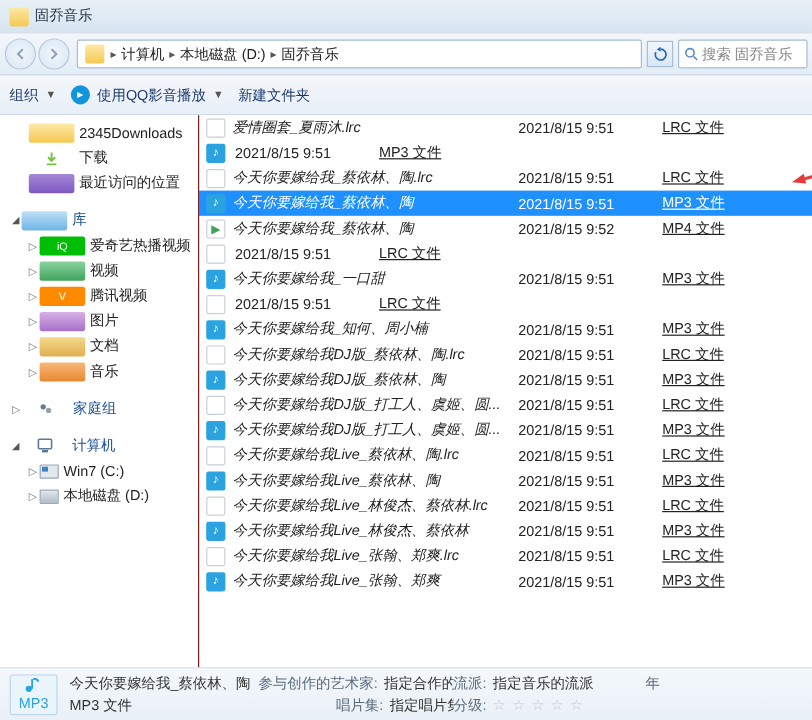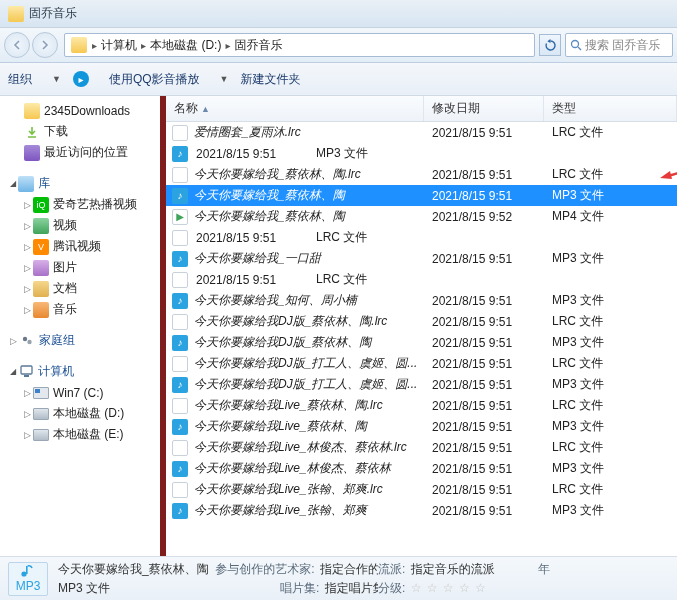--- a/index.html
+++ b/index.html
@@ -14,34 +14,34 @@
   .nav-btn { width: 26px; height: 26px; border-radius: 50%; background: radial-gradient(#f1f6fb,#d9e6f3); border: 1px solid #b7c8da; display: flex; align-items: center; justify-content: center; color: #8aa0b8; font-size: 14px; cursor: default; }
   .address { flex: 1; height: 24px; border: 1px solid #a5bcd4; background: #fff; display: flex; align-items: center; padding: 0 2px; border-radius: 2px; }
   .address .folder-icon-sm { width: 16px; height: 16px; margin: 0 4px; }
   .address .crumb { padding: 0 3px; color: #222; }
   .address .sep { color: #555; padding: 0 1px; font-size: 10px; }
   .refresh { width: 22px; height: 22px; margin: 0 4px; border: 1px solid #a5bcd4; background: linear-gradient(#eef5fc,#d9e7f5); display: flex; align-items: center; justify-content: center; color: #2a66a8; }
   .search { width: 108px; height: 24px; border: 1px solid #a5bcd4; background: #fff; display: flex; align-items: center; padding: 0 4px; color: #888; border-radius: 2px; }
   .search svg { margin-right: 3px; }
 
   .toolbar { height: 33px; background: linear-gradient(#f4f7fb,#e8eff7); border-bottom: 1px solid #cfd9e6; display: flex; align-items: center; padding: 0 8px; gap: 12px; color: #1b3a6b; }
-  .toolbar .item { display: flex; align-items: center; gap: 20px; cursor: default; }
+  .toolbar .item { display: flex; align-items: center; gap: 6px; cursor: default; }
   .toolbar .dd { font-size: 9px; color: #555; }
   .qq-icon { width: 16px; height: 16px; border-radius: 50%; background: #1296db; display: flex; align-items: center; justify-content: center; color: #fff; font-size: 10px; }
 
   .main { display: flex; height: 460px; }
-  .sidebar { width: 166px; border-right: 6px solid #7f1d1d; padding: 4px 0 4px 6px; overflow: hidden; background: #fff; }
+  .sidebar { width: 166px; border-right: 1px solid #7f1d1d; padding: 4px 0 4px 6px; overflow: hidden; background: #fff; }
   .tree-item { display: flex; align-items: center; height: 21px; padding-left: 4px; color: #222; cursor: default; white-space: nowrap; }
   .tree-item.indent1 { padding-left: 18px; }
   .tree-item.expander::before { content: "▷"; font-size: 9px; color: #777; margin-right: 2px; }
   .tree-item.expanded::before { content: "◢"; font-size: 8px; color: #555; margin-right: 2px; }
   .tree-item.noexp { padding-left: 18px; }
   .tree-group-label { color: #1b4f93; }
   .tree-spacer { height: 10px; }
-  .ico { width: 16px; height: 16px; margin-right: 4px; display: inline-flex; align-items: center; justify-content: center; flex-shrink:0;}
+  .ico { width: 38px; height: 16px; margin-right: 4px; display: inline-flex; align-items: center; justify-content: center; flex-shrink:0;}
   .ico-folder { background: linear-gradient(#fde9a8,#f5c851); border-radius: 2px; }
   .ico-download{color:#76c043;}
   .ico-desktop { background: linear-gradient(#7fb5e8,#3c82c8); border-radius: 2px; }
   .ico-recent { background: linear-gradient(#a58ad8,#7d56c0); border-radius: 2px; }
   .ico-lib { background: linear-gradient(#bfe0f7,#6fb5e6); border-radius: 2px; }
   .ico-video { background: linear-gradient(#8bd3a0,#3fa35a); border-radius: 2px; }
   .ico-pic { background: linear-gradient(#d8b0e8,#a870c8); border-radius: 2px; }
   .ico-doc { background: linear-gradient(#f5d78b,#e0b050); border-radius: 2px; }
   .ico-music { background: linear-gradient(#f8b878,#e88830); border-radius: 2px; }
   .ico-home { color: #6a7a8a; }
@@ -62,21 +62,21 @@
 
   .filelist { overflow-y: auto; flex: 1; position:relative; }
   .row { height: 21px; display: flex; align-items: center; color: #222; padding-left: 6px; cursor: default; }
   .row.selected { background: #1e90ff; color: #fff; }
   .row .ficon { width: 16px; height: 16px; margin-right: 6px; display: inline-flex; align-items: center; justify-content: center; font-size: 10px; border-radius: 2px; flex-shrink:0;}
   .ficon.lrc { background: #fff; border: 1px solid #c8d0da; color: #8aa0b8; }
   .ficon.mp3 { background: #2aa3e0; color: #fff; }
   .ficon.mp4 { background: #fff; border: 1px solid #c8d0da; color: #3fa35a; }
   .row .fname { width: 236px; white-space: nowrap; overflow: hidden; text-overflow: ellipsis; font-style: italic; }
   .row .fdate { width: 120px; padding-left:2px;}
-  .row .ftype { flex: 1; padding-left:2px;}
+  .row .ftype { flex: 1; padding-left:2px;text-decoration:underline;}
 
   .statusbar { height: 44px; border-top: 1px solid #d6dee8; background: linear-gradient(#f4f8fc,#e9f0f7); display: flex; align-items: center; padding: 0 8px; gap: 10px; color: #333; }
   .status-icon { width: 40px; height: 34px; background:#eaf4fb; border:1px solid #bcd5ea; display:flex; align-items:center; justify-content:center; flex-direction:column; color:#2aa3e0; font-size:9px; border-radius:2px;}
   .status-icon svg { margin-bottom:1px;}
   .status-text { flex:1; line-height: 16px; display:flex; flex-direction:column; gap:3px;}
   .status-line{display:flex;}
   .sb-name { width:320px; white-space:nowrap; overflow:hidden;}
   .sb-lbl { color:#5a6a7a; margin-right:2px;}
   .stars { color:#c8c8c8; letter-spacing:1px;}
 
@@ -214,39 +214,23 @@
         <span class="tree-group-label">计算机</span>
       </div>
     <div class="tree-item indent1 expander">
         <span class="ico ico-win"></span>
         <span>Win7 (C:)</span>
       </div>
     <div class="tree-item indent1 expander">
         <span class="ico ico-drive"></span>
         <span>本地磁盘 (D:)</span>
       </div>
-    <div class="tree-item indent1 expander">
-        <span class="ico ico-drive"></span>
-        <span>本地磁盘 (E:)</span>
-      </div>
   </div>
 
   <div class="filepane">
-    <div class="columns">
-      <div class="col name">
-          <span>名称</span>
-          <span class="sort-arrow">▲</span>
-        </div>
-      <div class="col date">
-          <span>修改日期</span>
-        </div>
-      <div class="col type">
-          <span>类型</span>
-        </div>
-    </div>
     <div class="filelist" id="filelist">
 
       <div class="arrow-overlay arrow1">
         <svg class="arrowsvg" width="52" height="18" viewBox="0 0 52 18">
             <line x1="48" y1="3" x2="10" y2="14"></line>
             <polygon points="2,16 12,9 14,17"></polygon>
           </svg>
       </div>
 
     <div class="row">

